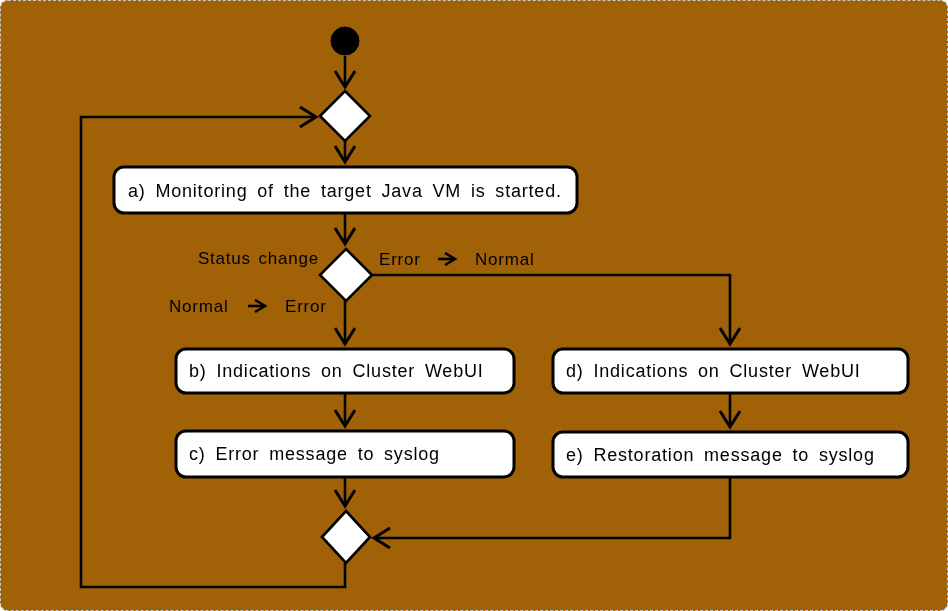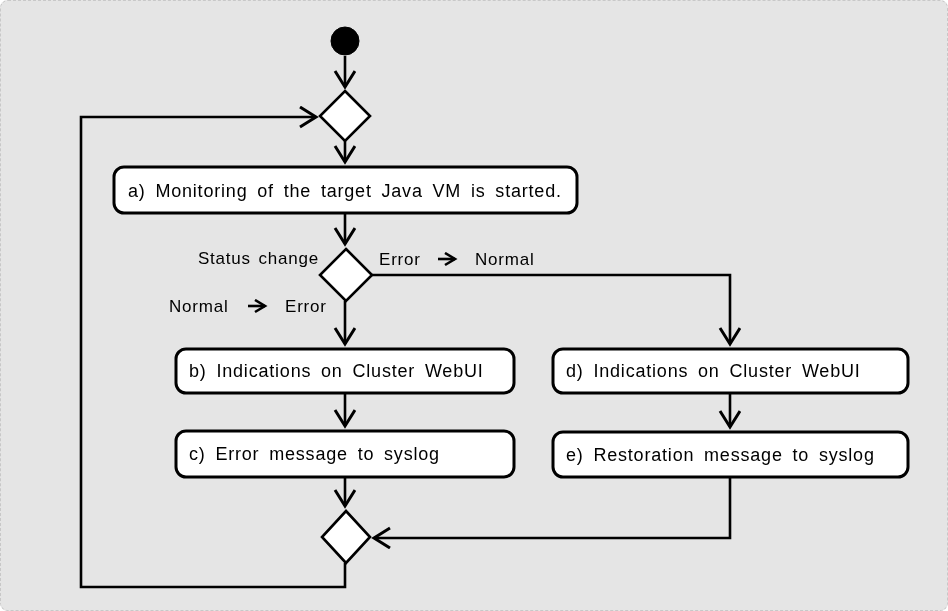--- a/index.html
+++ b/index.html
@@ -7,21 +7,21 @@
     padding: 0;
     background: #ffffff;
   }
   .page {
     position: relative;
     width: 948px;
     height: 611px;
     box-sizing: border-box;
     border: 1px dashed #c8c8c8;
     border-radius: 8px;
-    background: #e5e5e5;
+    background: #a16207;
     overflow: hidden;
   }
   svg { display: block; }
   .shape {
     fill: #ffffff;
     stroke: #000000;
   }
   .box   { stroke-width: 3; }
   .dia   { stroke-width: 2.6; }
   .edge {

